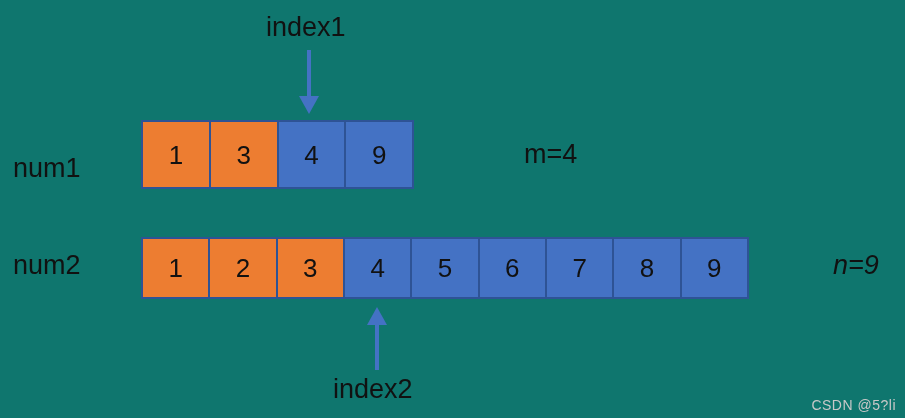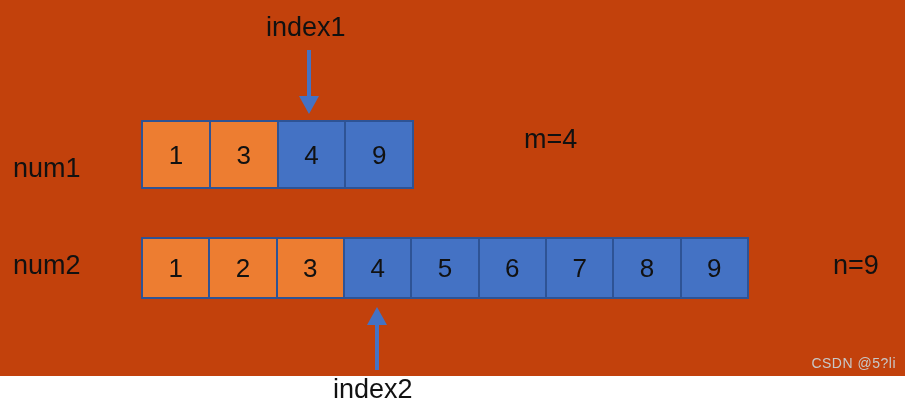--- a/index.html
+++ b/index.html
@@ -9,44 +9,44 @@
   body {
     width: 905px;
     height: 418px;
     background: #ffffff;
     font-family: "Liberation Sans", sans-serif;
     overflow: hidden;
   }
   #canvas {
     position: relative;
     width: 905px;
-    height: 376px;
-    background: #c2410c;
+    height: 418px;
+    background: #0f766e;
   }
 
   
   .row-label {
     position: absolute;
     font-size: 27px;
     color: #111111;
     line-height: 1;
     white-space: nowrap;
   }
   #label-num1 { left: 13px; top: 141px; margin-top: 14px; }
   #label-num2 { left: 13px; top: 252px; }
 
   .size-label {
     position: absolute;
     font-size: 27px;
     color: #111111;
     line-height: 1;
     white-space: nowrap;
   }
-  #label-m { left: 524px; top: 126px; }
-  #label-n { left: 833px; top: 252px; }
+  #label-m { left: 524px; top: 141px; }
+  #label-n { left: 833px; top: 252px; font-style: italic; }
 
   
   .array {
     position: absolute;
     display: flex;
     box-sizing: border-box;
     border: 2px solid #2E5395;
   }
   #array-num1 {
     left: 141px;

